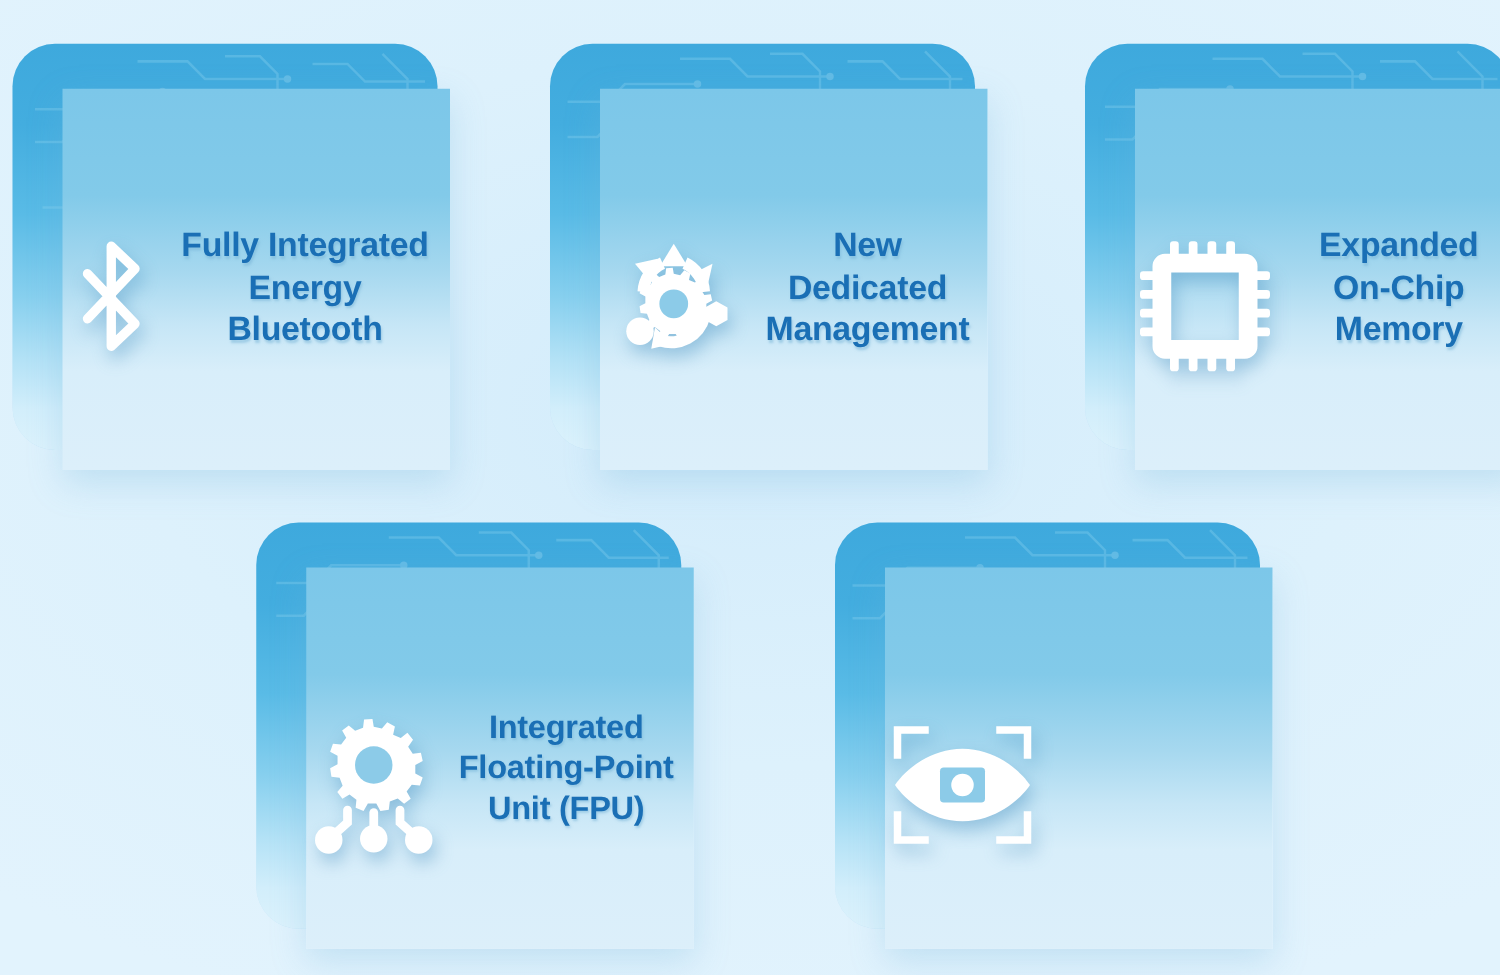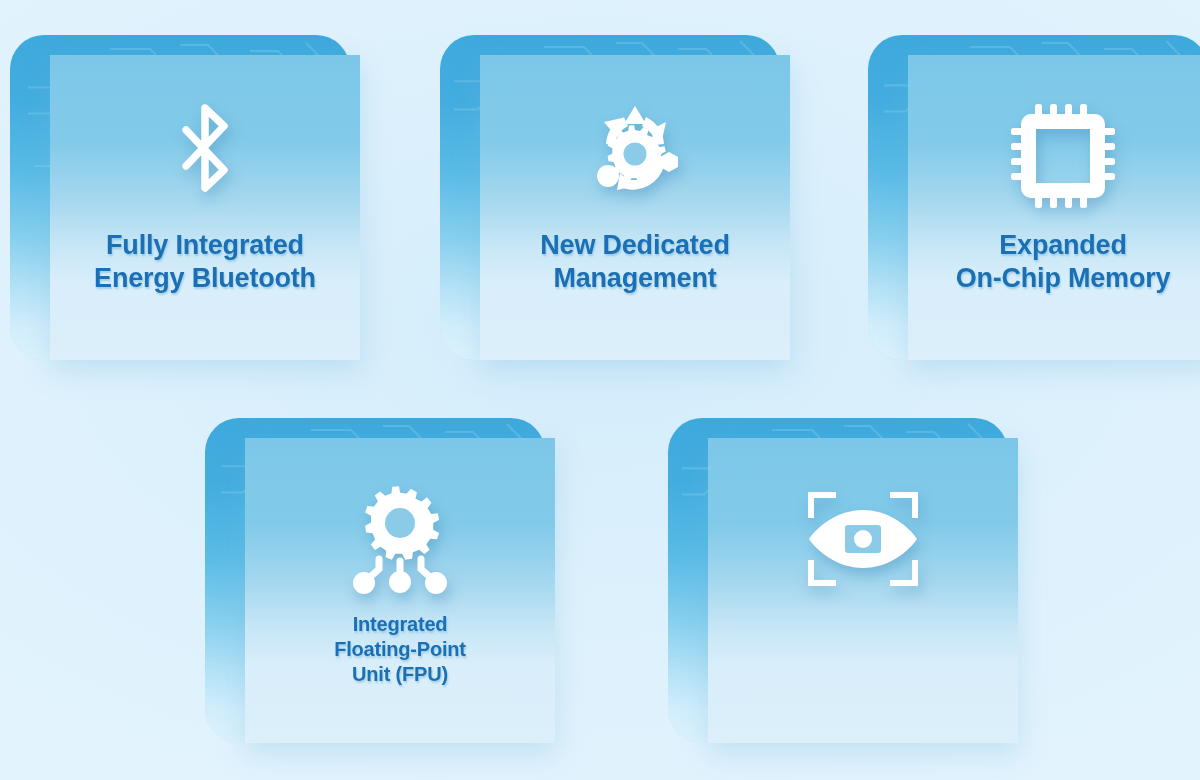--- a/index.html
+++ b/index.html
@@ -51,31 +51,31 @@
     position:absolute;
     left:0; top:0;
     width:100%; height:62%;
     opacity:.33;
     pointer-events:none;
   }
 
   
   .card-front {
     position:absolute;
-    left:40px; top:20px;
+    left:40px; top:36px;
     width:310px; height:305px;
     background:linear-gradient(180deg,
         #7cc7e9 0%,
         #82cae9 28%,
         #a6d8ef 48%,
         #c6e6f6 62%,
         #d8eefa 74%,
         #dceffa 100%);
     display:flex;
-    flex-direction:column;
+    flex-direction:row;
     align-items:center;
     box-shadow:0 10px 26px rgba(110,180,220,0.28);
   }
 
   .icon-wrap {
     margin-top:42px;
     height:118px;
     display:flex;
     align-items:center;
     justify-content:center;
@@ -98,21 +98,21 @@
 
   
   #card-bluetooth { left:10px;  top:35px;  }
   #card-adaptive  { left:440px; top:35px;  }
   #card-memory    { left:868px; top:35px;  }
   #card-fpu       { left:205px; top:418px; }
   #card-ai        { left:668px; top:418px; }
 
   
   #card-fpu .card-title,
-  #card-ai  .card-title { font-size:20px;text-align:center; }
+  #card-ai  .card-title { font-size:26px;text-align:center; }
 </style>
 </head>
 <body>
 
 <div id="stage">
 
   <div class="card" id="card-bluetooth">
     <div class="card-back">
       <svg class="traces" viewBox="0 0 340 200" preserveAspectRatio="none">
         <g fill="none" stroke="#8fd4ef" stroke-width="2">

